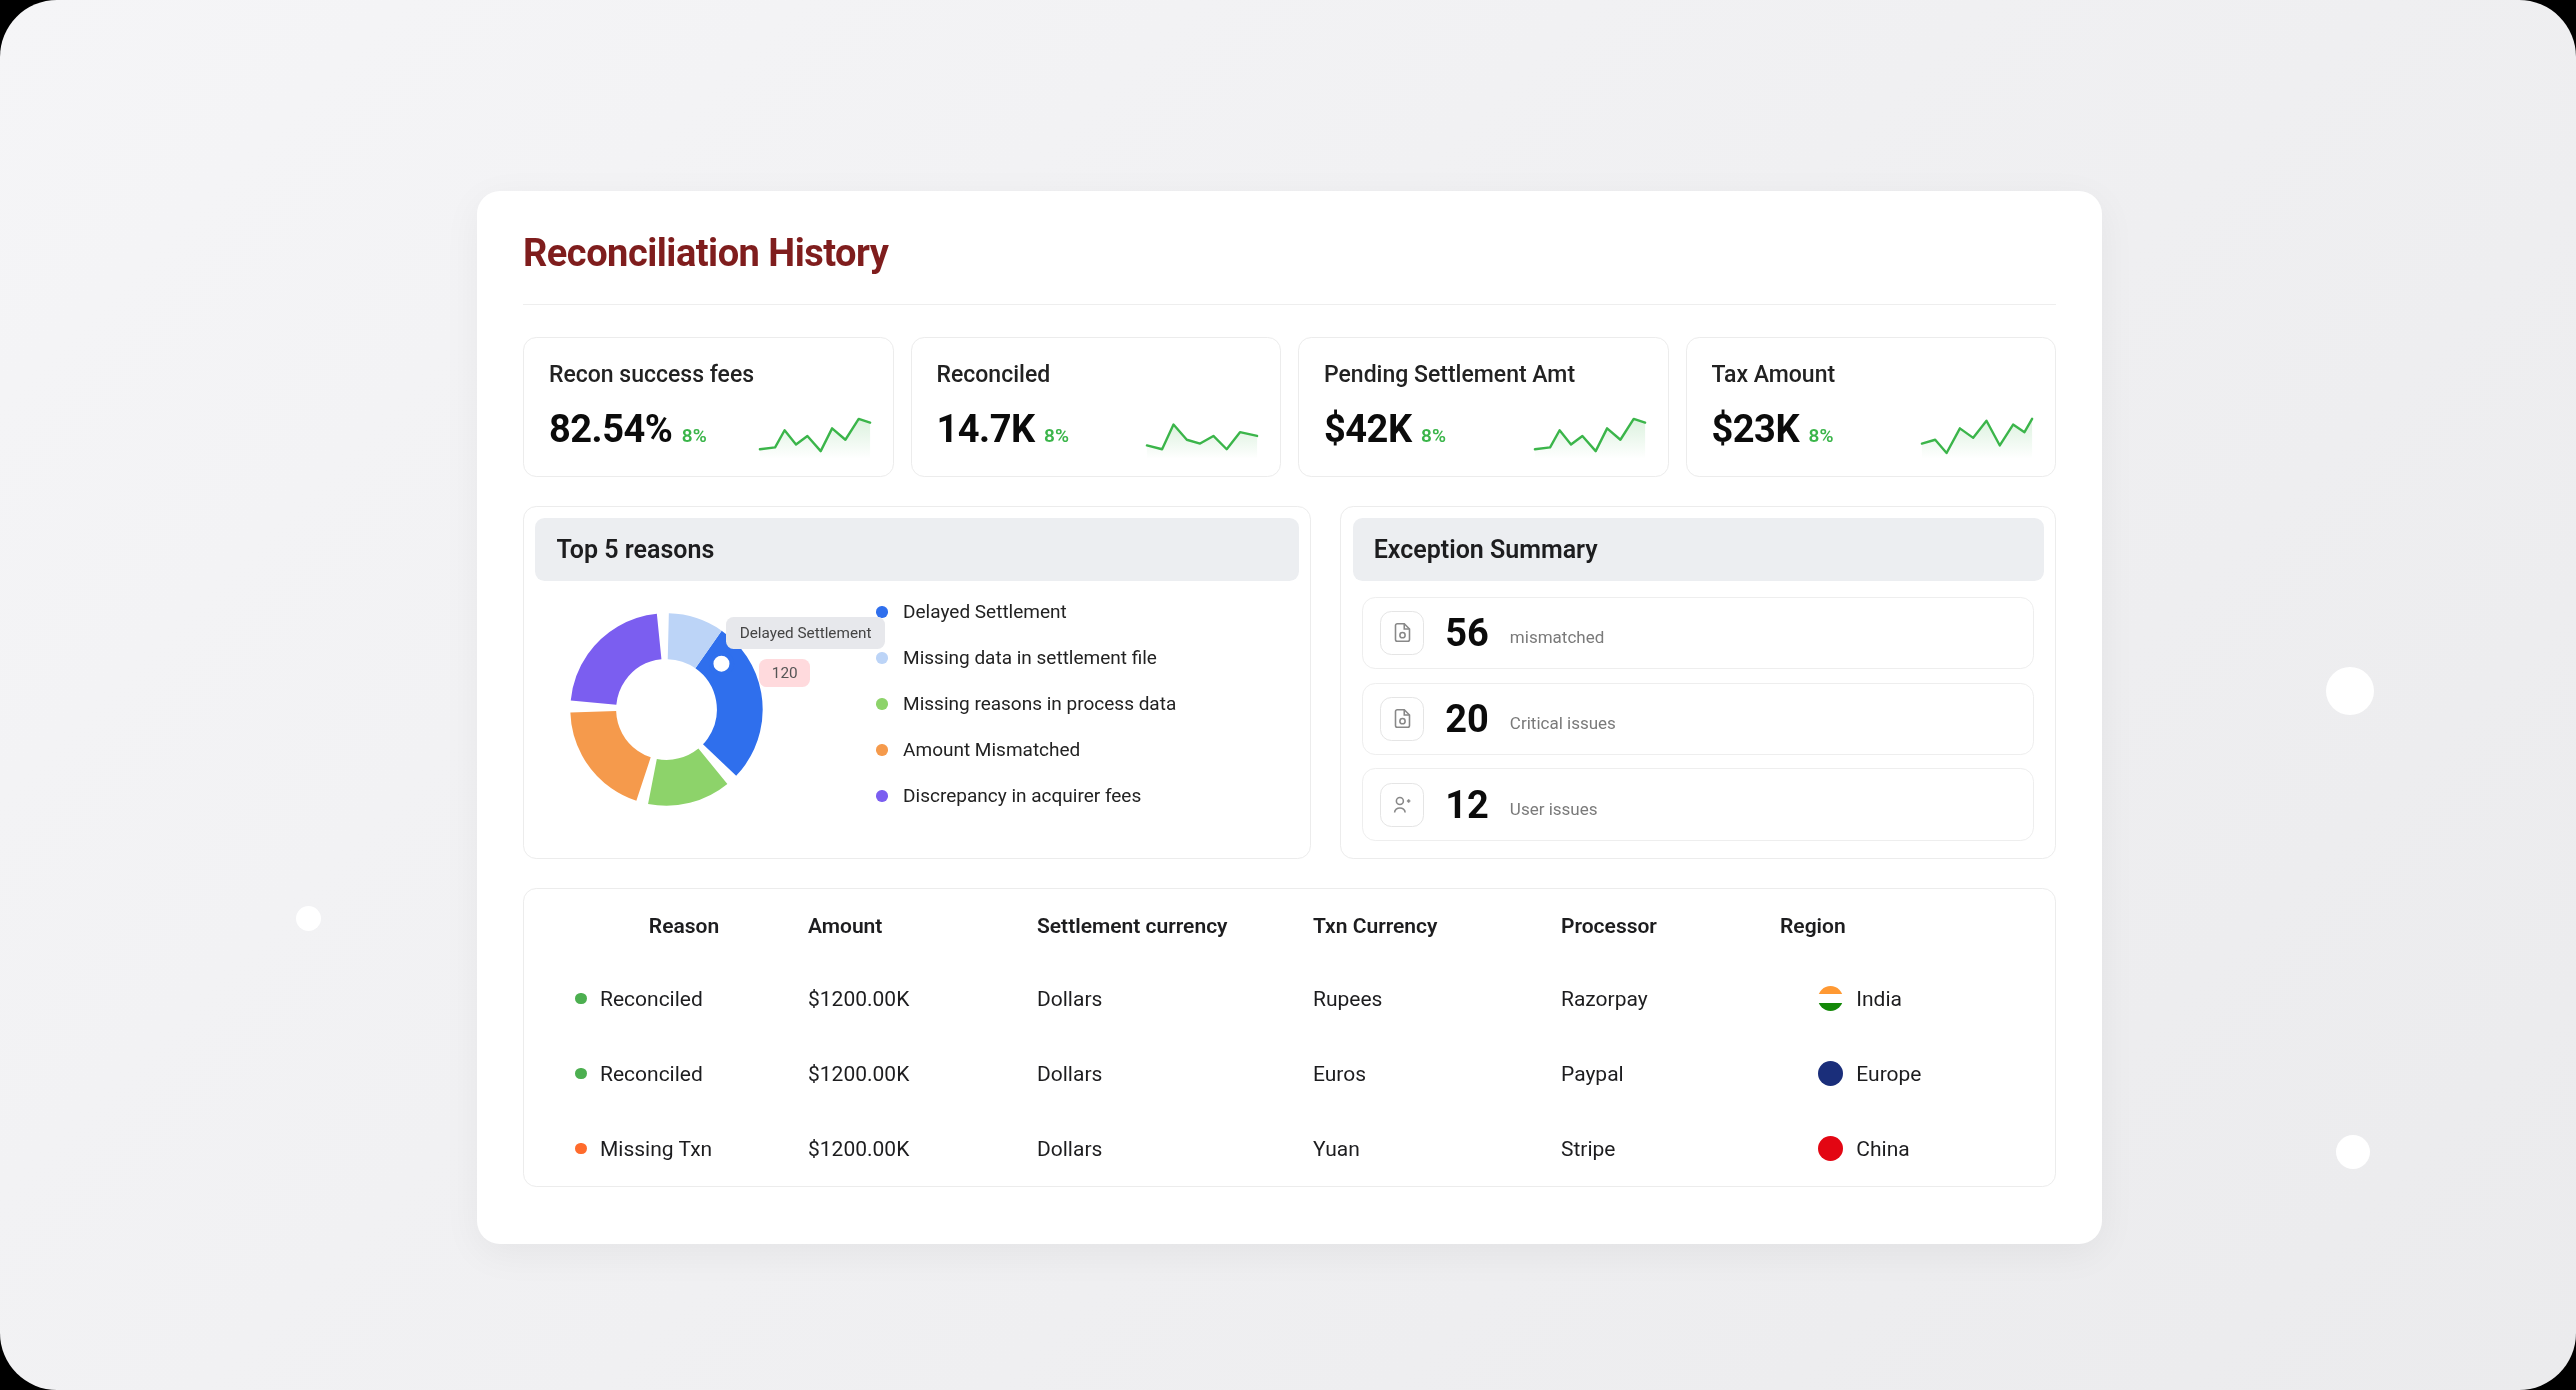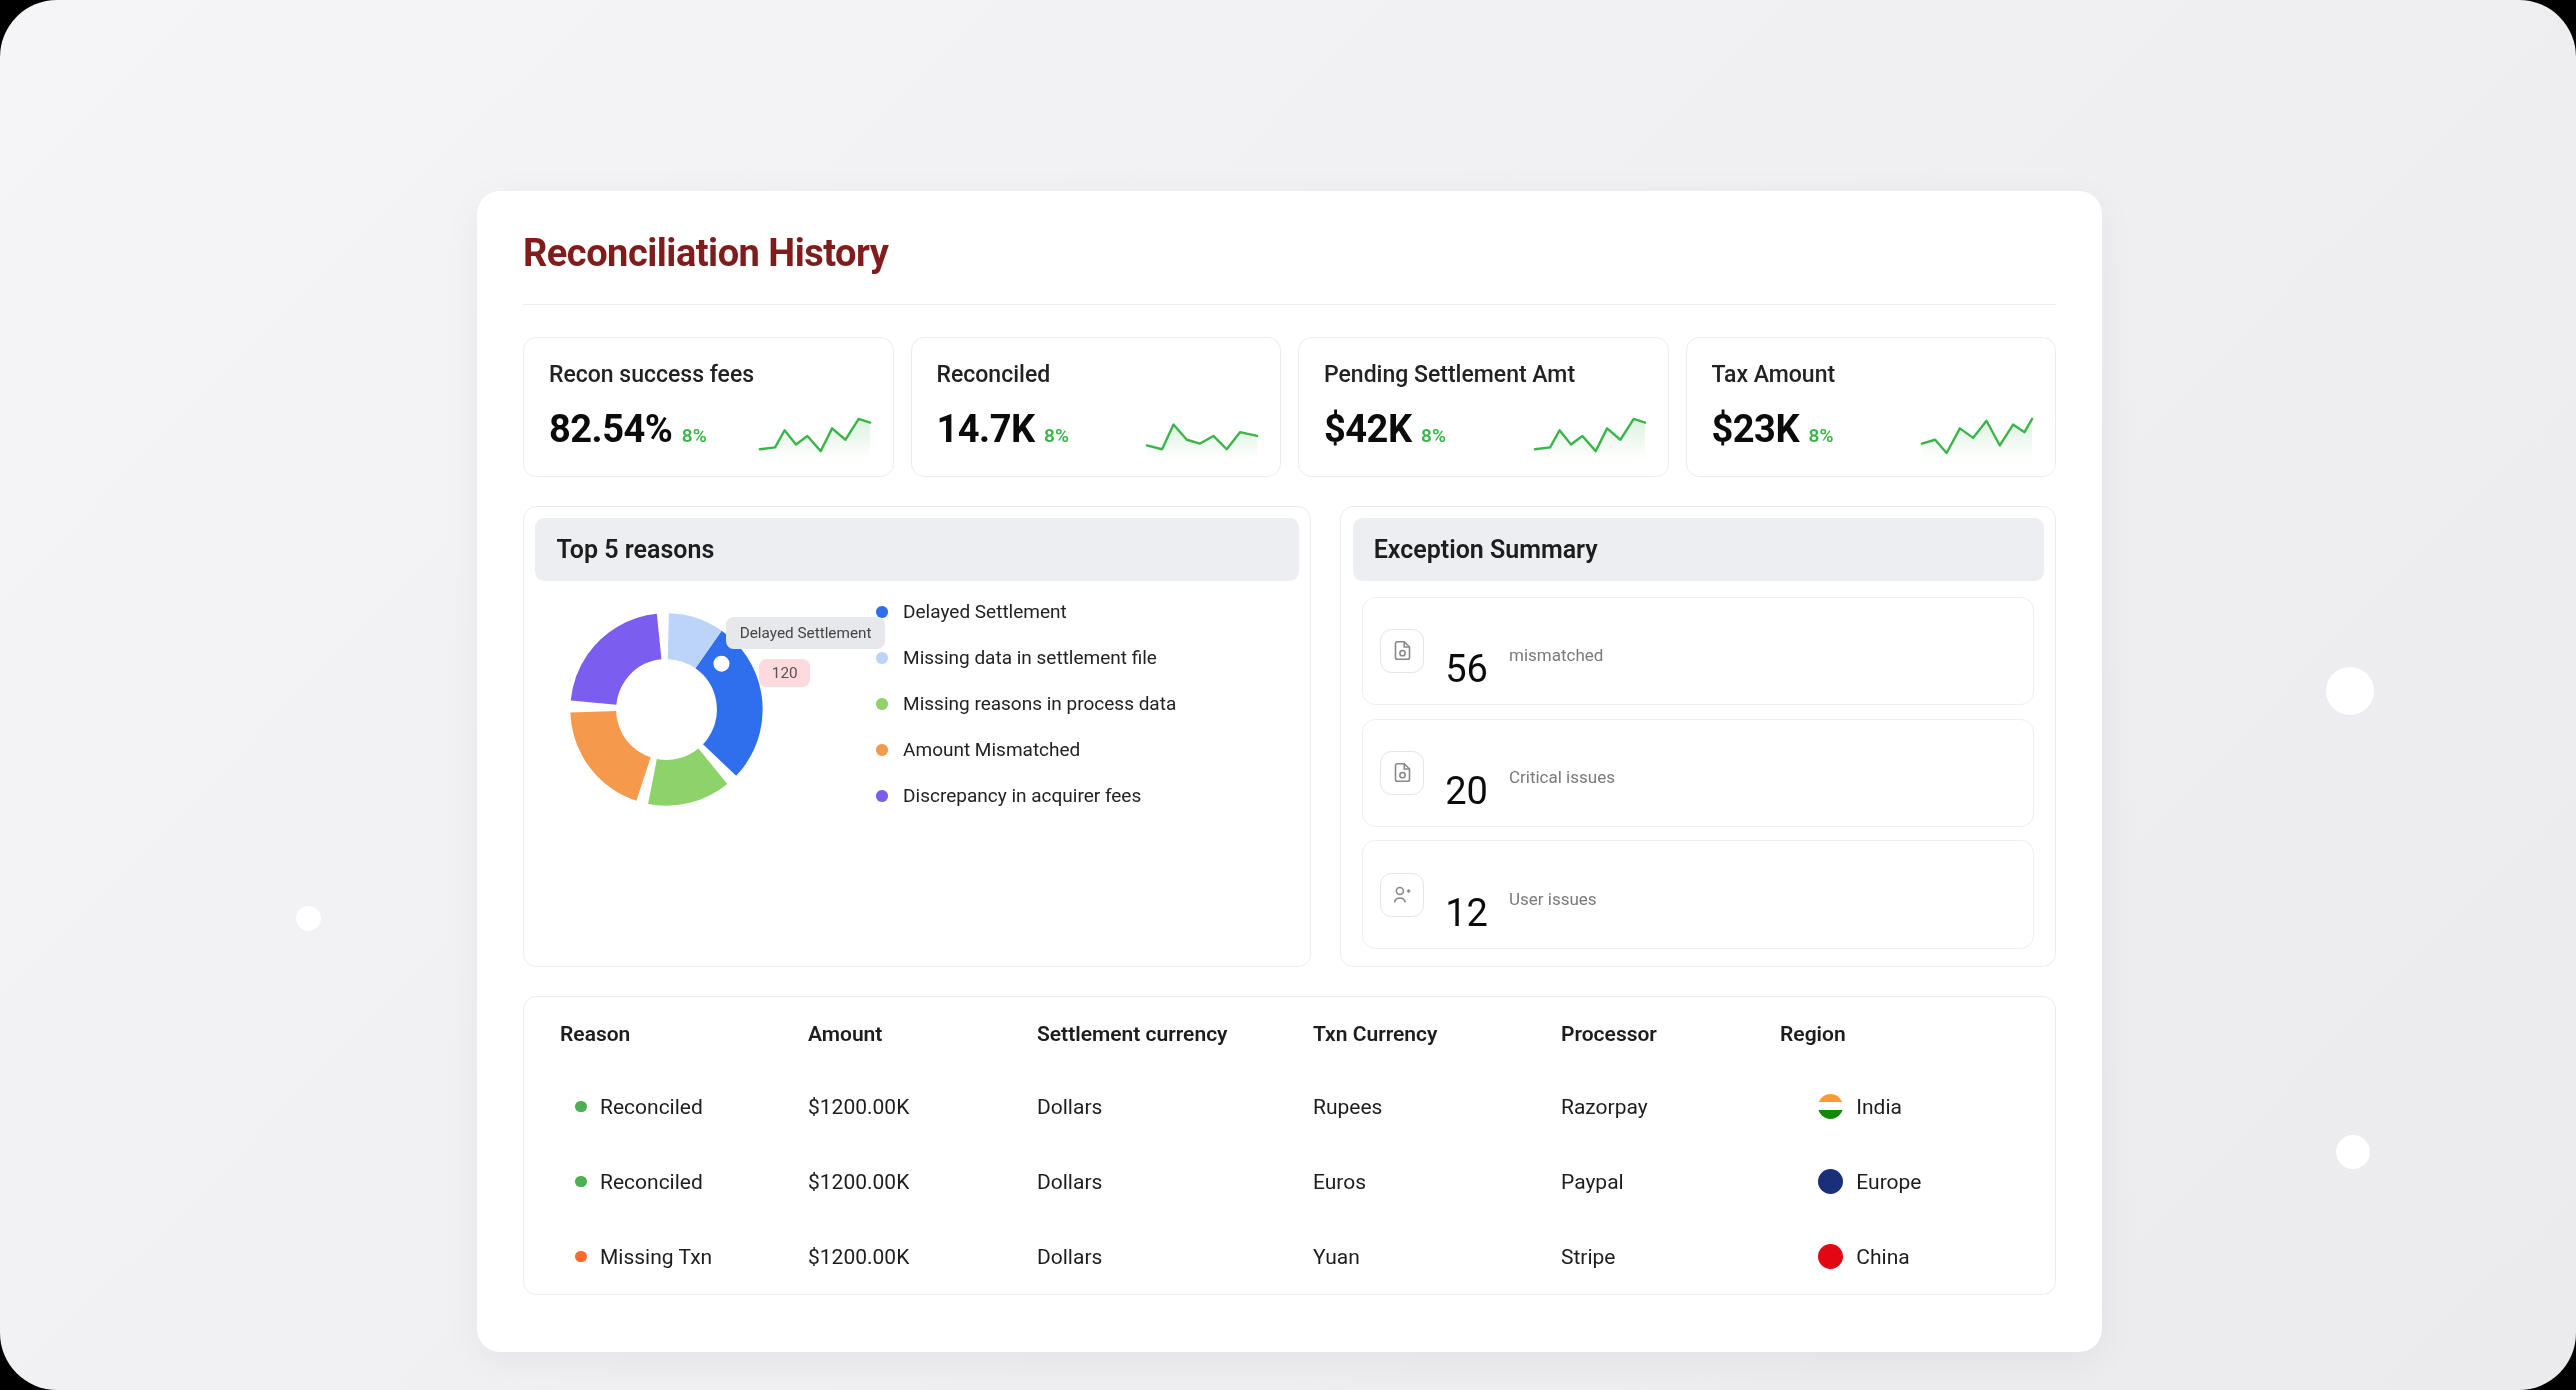--- a/index.html
+++ b/index.html
@@ -27,32 +27,32 @@
 .donut-wrap { display: flex; gap: 38px; padding: 13.3px 17px 19px 17px; }
 .donut-svg { width: 229px; height: 229px; flex-shrink: 0; position: relative; }
 .tooltip { position: absolute; left: 191px; top: 36px; background: #e7e8ec; color: #444; font-size: 15.3px; padding: 6.7px 13.3px; border-radius: 7.6px; white-space: nowrap; }
 .tooltip-val { position: absolute; left: 224px; top: 78px; background: #ffdadd; color: #555; font-size: 15.3px; padding: 4.8px 12.4px; border-radius: 7.6px; }
 .legend { display: flex; flex-direction: column; gap: 23px; padding-top: 5.7px; }
 .legend-item { display: flex; align-items: center; gap: 15.3px; font-size: 19px; color: #222; }
 .legend-dot { width: 11.4px; height: 11.4px; border-radius: 50%; flex-shrink: 0; }
 .exc-list { display: flex; flex-direction: column; gap: 13.3px; padding: 15.3px 9.5px 5.7px 9.5px; }
 .exc-item { display: flex; align-items: center; gap: 21px; border: 1px solid #eee; border-radius: 13.3px; padding: 13.3px 17px; }
 .exc-icon { width: 44px; height: 44px; border: 1px solid #e5e5e5; border-radius: 11.4px; display: flex; align-items: center; justify-content: center; }
-.exc-num { font-size: 38px; font-weight: 400; color: #0b0b0b; margin-top: 36px; }
+.exc-num { font-size: 38px; font-weight: 700; color: #0b0b0b; }
 .exc-label { font-size: 17px; color: #7a7a7a; margin-top: 7.6px; }
 .table-wrap { margin-top: 29px; border: 1px solid #ececec; border-radius: 13.3px; padding: 25px 36px 0 36px; }
 .table-head { display: flex; font-size: 21px; font-weight: 600; color: #1d1d1f; padding-bottom: 23px; }
 .table-row { display: flex; align-items: center; font-size: 21px; color: #1d1d1f; padding: 25px 0; border-top: 0px solid #eee; }
 .col1 { width: 248px; display: flex; align-items: center; gap: 13.3px; padding-left: 15.3px; }
 .col2 { width: 229px; }
 .col3 { width: 276px; }
 .col4 { width: 248px; }
 .col5 { width: 219px; }
 .col6 { flex: 1; display: flex; align-items: center; gap: 13.3px; justify-content: flex-start; padding-left: 38px; }
-.th1 { width: 248px; text-align: left; }
+.th1 { width: 248px; text-align: center; }
 .th2 { width: 229px; }
 .th3 { width: 276px; }
 .th4 { width: 248px; }
 .th5 { width: 219px; }
 .th6 { flex: 1; }
 .status-dot { width: 11.4px; height: 11.4px; border-radius: 50%; flex-shrink: 0; }
 .flag { width: 25px; height: 25px; border-radius: 50%; flex-shrink: 0; }
 </style>
 </head>
 <body>

